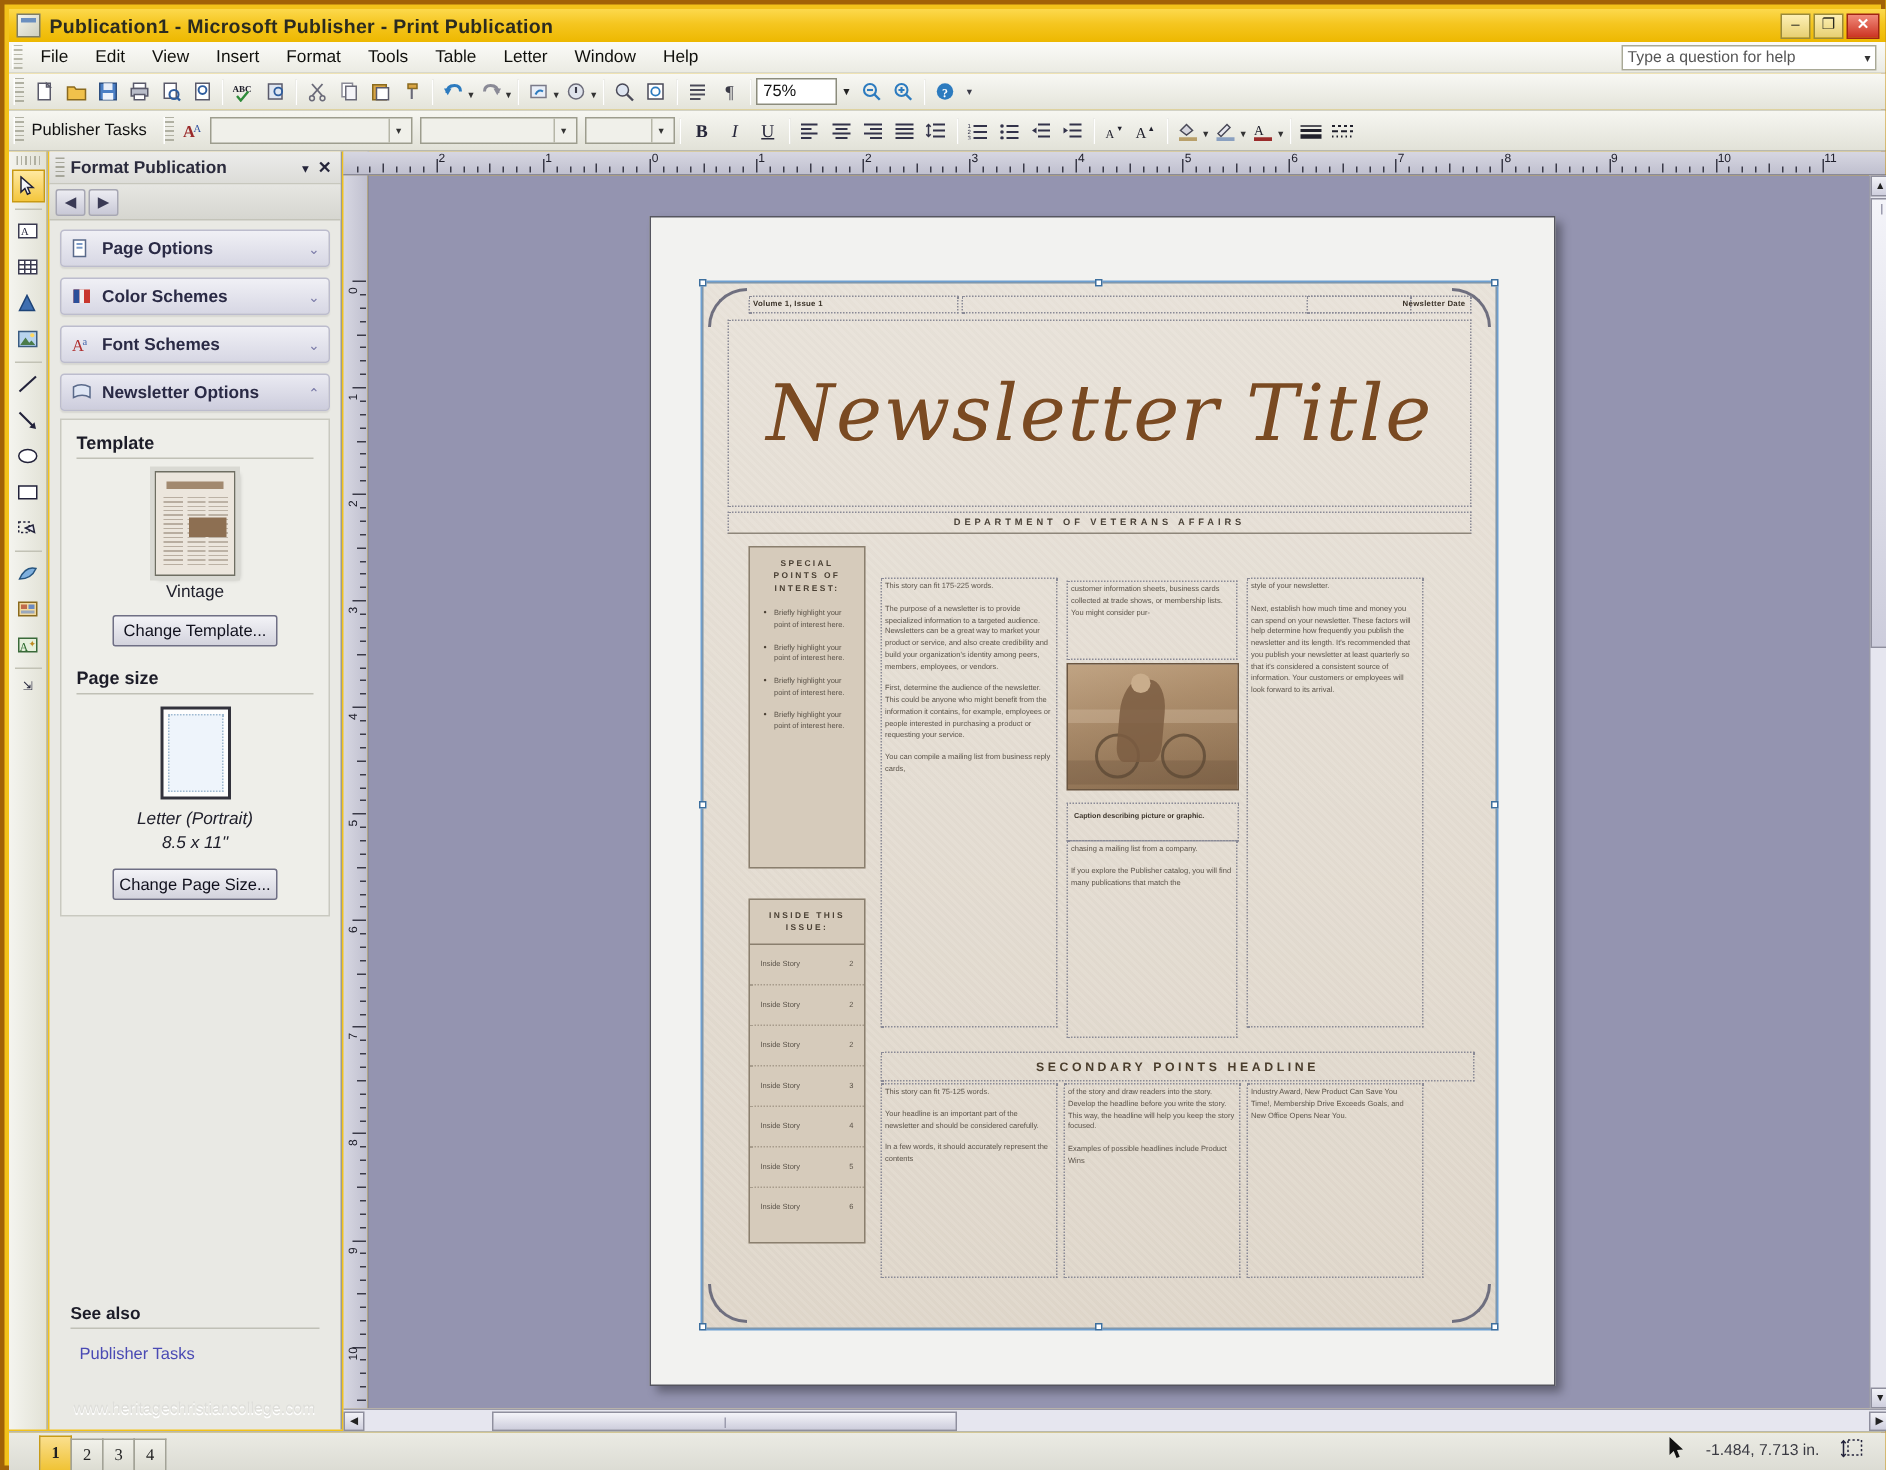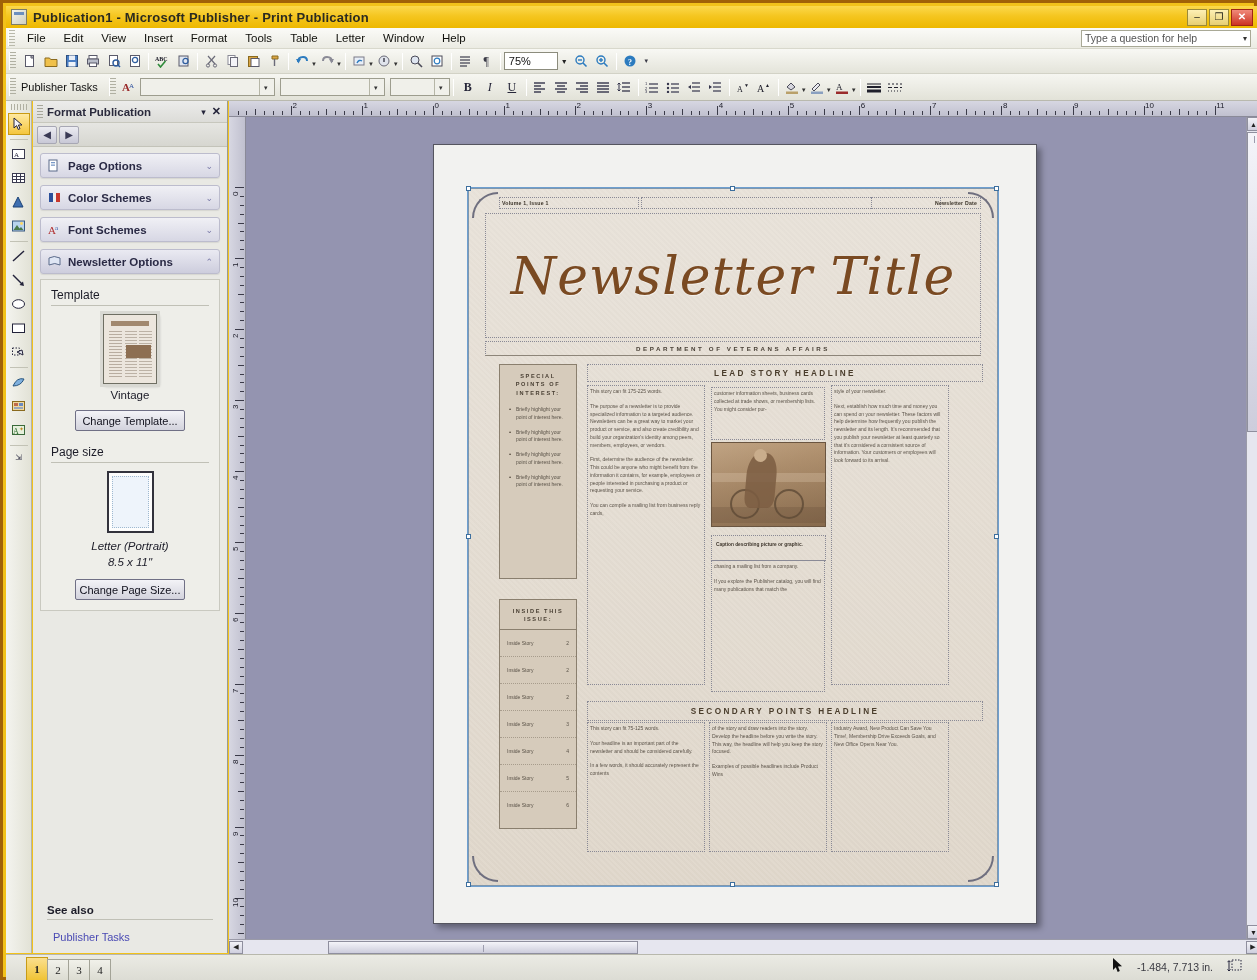--- a/index.html
+++ b/index.html
@@ -170,21 +170,21 @@
   .acc .aicon { width:14px;height:14px;margin-right:7px;display:flex;align-items:center;
      justify-content:center;font-size:10px;}
   .acc .alabel { font-size:11.5px; font-weight:bold; color:#2a2a45; }
   .acc .achev { margin-left:auto; font-size:9px; color:#7a7aa8; }
   .acc.open { background:linear-gradient(to bottom,#eaeaf2,#cdcddd); }
 
   .panel-box {
     border:1px solid #c9c9c0; background:#eeeee9;
     margin-top:-2px; padding:8px 10px 10px 10px;
   }
-  .sec-title { font-size:12px; font-weight:normal; color:#1c1c28;
+  .sec-title { font-size:12px; font-weight:bold; color:#1c1c28;
     border-bottom:1px solid #c0c0b6; padding-bottom:3px; margin-bottom:8px; }
   .thumb-wrap { display:flex; flex-direction:column; align-items:center; }
   .tmpl-thumb {
     width:54px; height:70px; background:#ece6dd;
     border:1px solid #6e6e62; box-shadow:2px 2px 3px rgba(0,0,0,.3);
     outline:3px solid #d9d9d3; position:relative; overflow:hidden;
   }
   .tmpl-thumb .tt-title { position:absolute; top:6px; left:7px; right:7px; height:5px;
     background:#8a6a4a; opacity:.75;}
   .tmpl-thumb .tt-side { position:absolute; top:16px; left:5px; width:13px; bottom:6px;
@@ -937,20 +937,21 @@
         <div class="page-thumb"></div>
         <div class="ptext">Letter (Portrait)</div>
         <div class="ptext">8.5 x 11"</div>
         <button class="btn">Change Page Size...</button>
       </div>
     </div>
 
     <div id="tp-footer">
       <div class="see-also">See also</div>
       <a href="#" class="pub-link">Publisher Tasks</a>
+      <div class="watermark">www.heritagechristiancollege.com</div>
     </div>
   </div>
 
   <div id="ruler-corner"></div>
   <div id="hruler">
       <div class="rtick" style="left: 8.585px; width: 1px; height: 4px; bottom: 1px;"></div>
       <div class="rtick" style="left: 17.4675px; width: 1px; height: 4px; bottom: 1px;"></div>
       <div class="rtick" style="left: 26.35px; width: 1px; height: 6px; bottom: 1px;"></div>
       <div class="rtick" style="left: 35.2325px; width: 1px; height: 4px; bottom: 1px;"></div>
       <div class="rtick" style="left: 44.115px; width: 1px; height: 4px; bottom: 1px;"></div>
@@ -1228,21 +1229,20 @@
           <div class="irow">
             <span>Inside Story</span>
             <span>5</span>
           </div>
           <div class="irow">
             <span>Inside Story</span>
             <span>6</span>
           </div>
         </div>
 
-        <div id="lead-head" class="dash">LEAD STORY HEADLINE</div>
 
         <div id="lead-c1" class="col dash">
           <p>This story can fit 175-225 words.</p>
           <p>The purpose of a newsletter is to provide specialized information to a targeted audience. Newsletters can be a great way to market your product or service, and also create credibility and build your organization's identity among peers, members, employees, or vendors.</p>
           <p>First, determine the audience of the newsletter. This could be anyone who might benefit from the information it contains, for example, employees or people interested in purchasing a product or requesting your service.</p>
           <p>You can compile a mailing list from business reply cards,</p>
         </div>
 
         <div id="lead-c2" class="col">
           <div class="dash" style="padding:2px;height:53px;">

